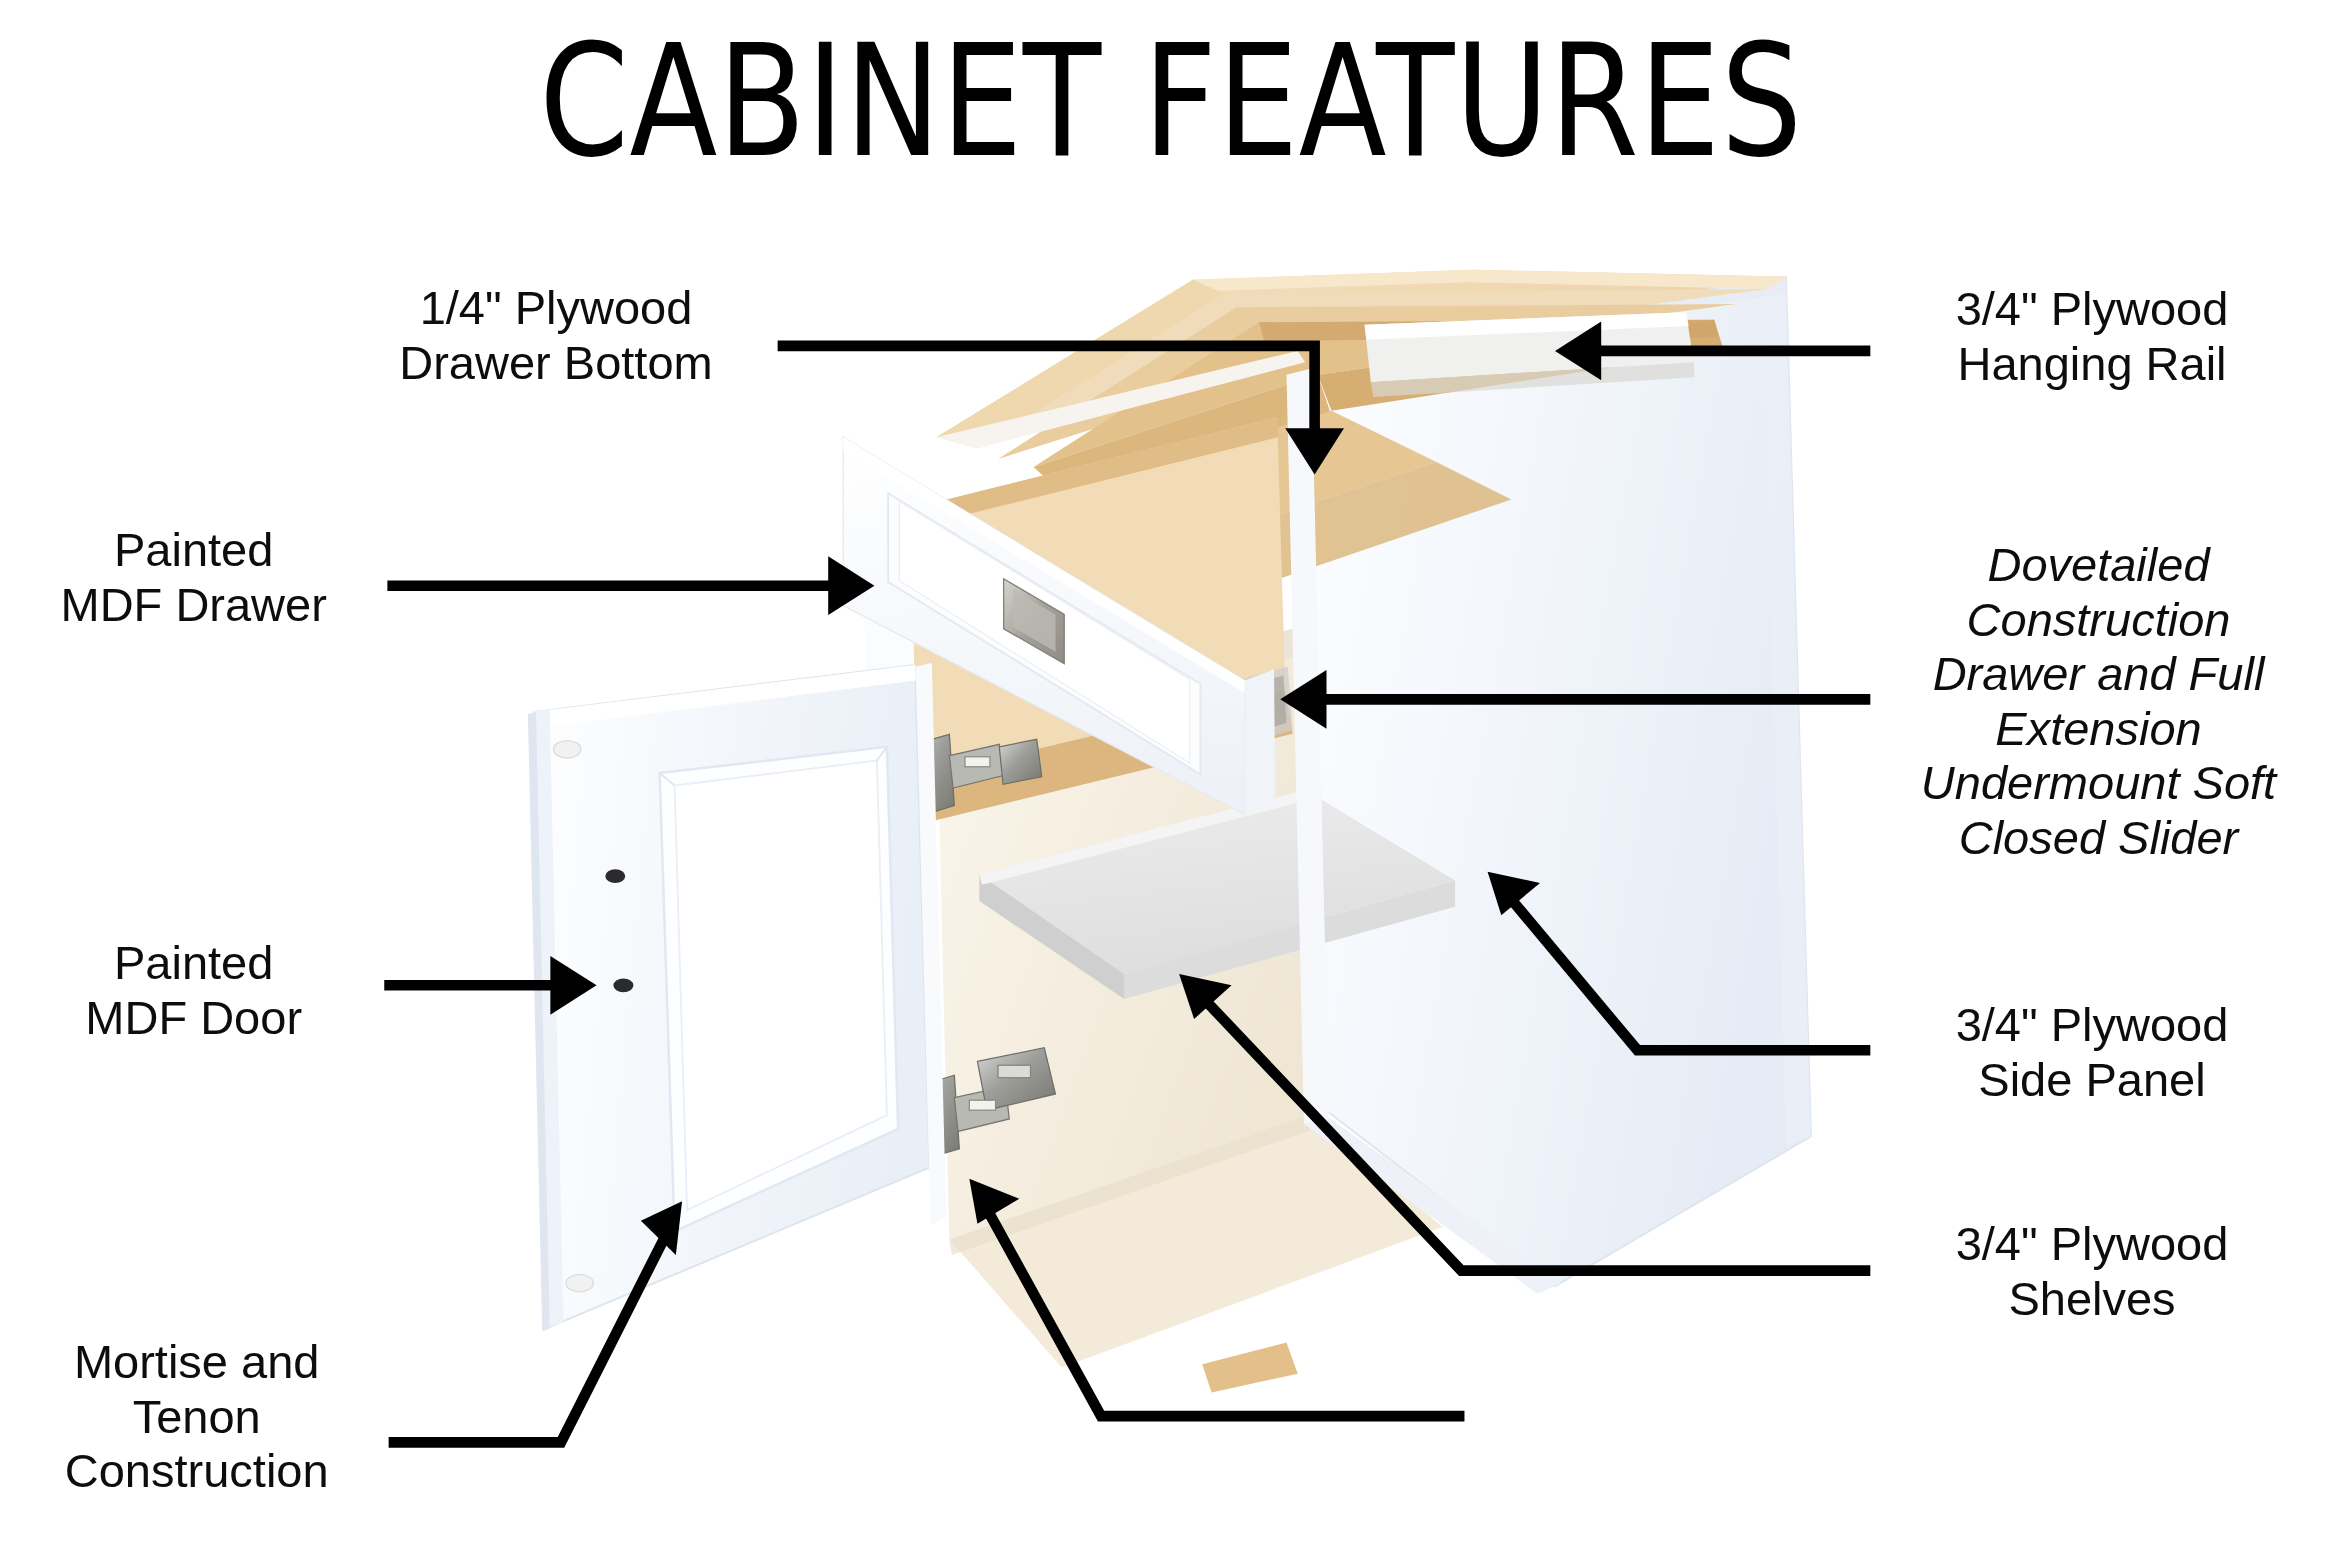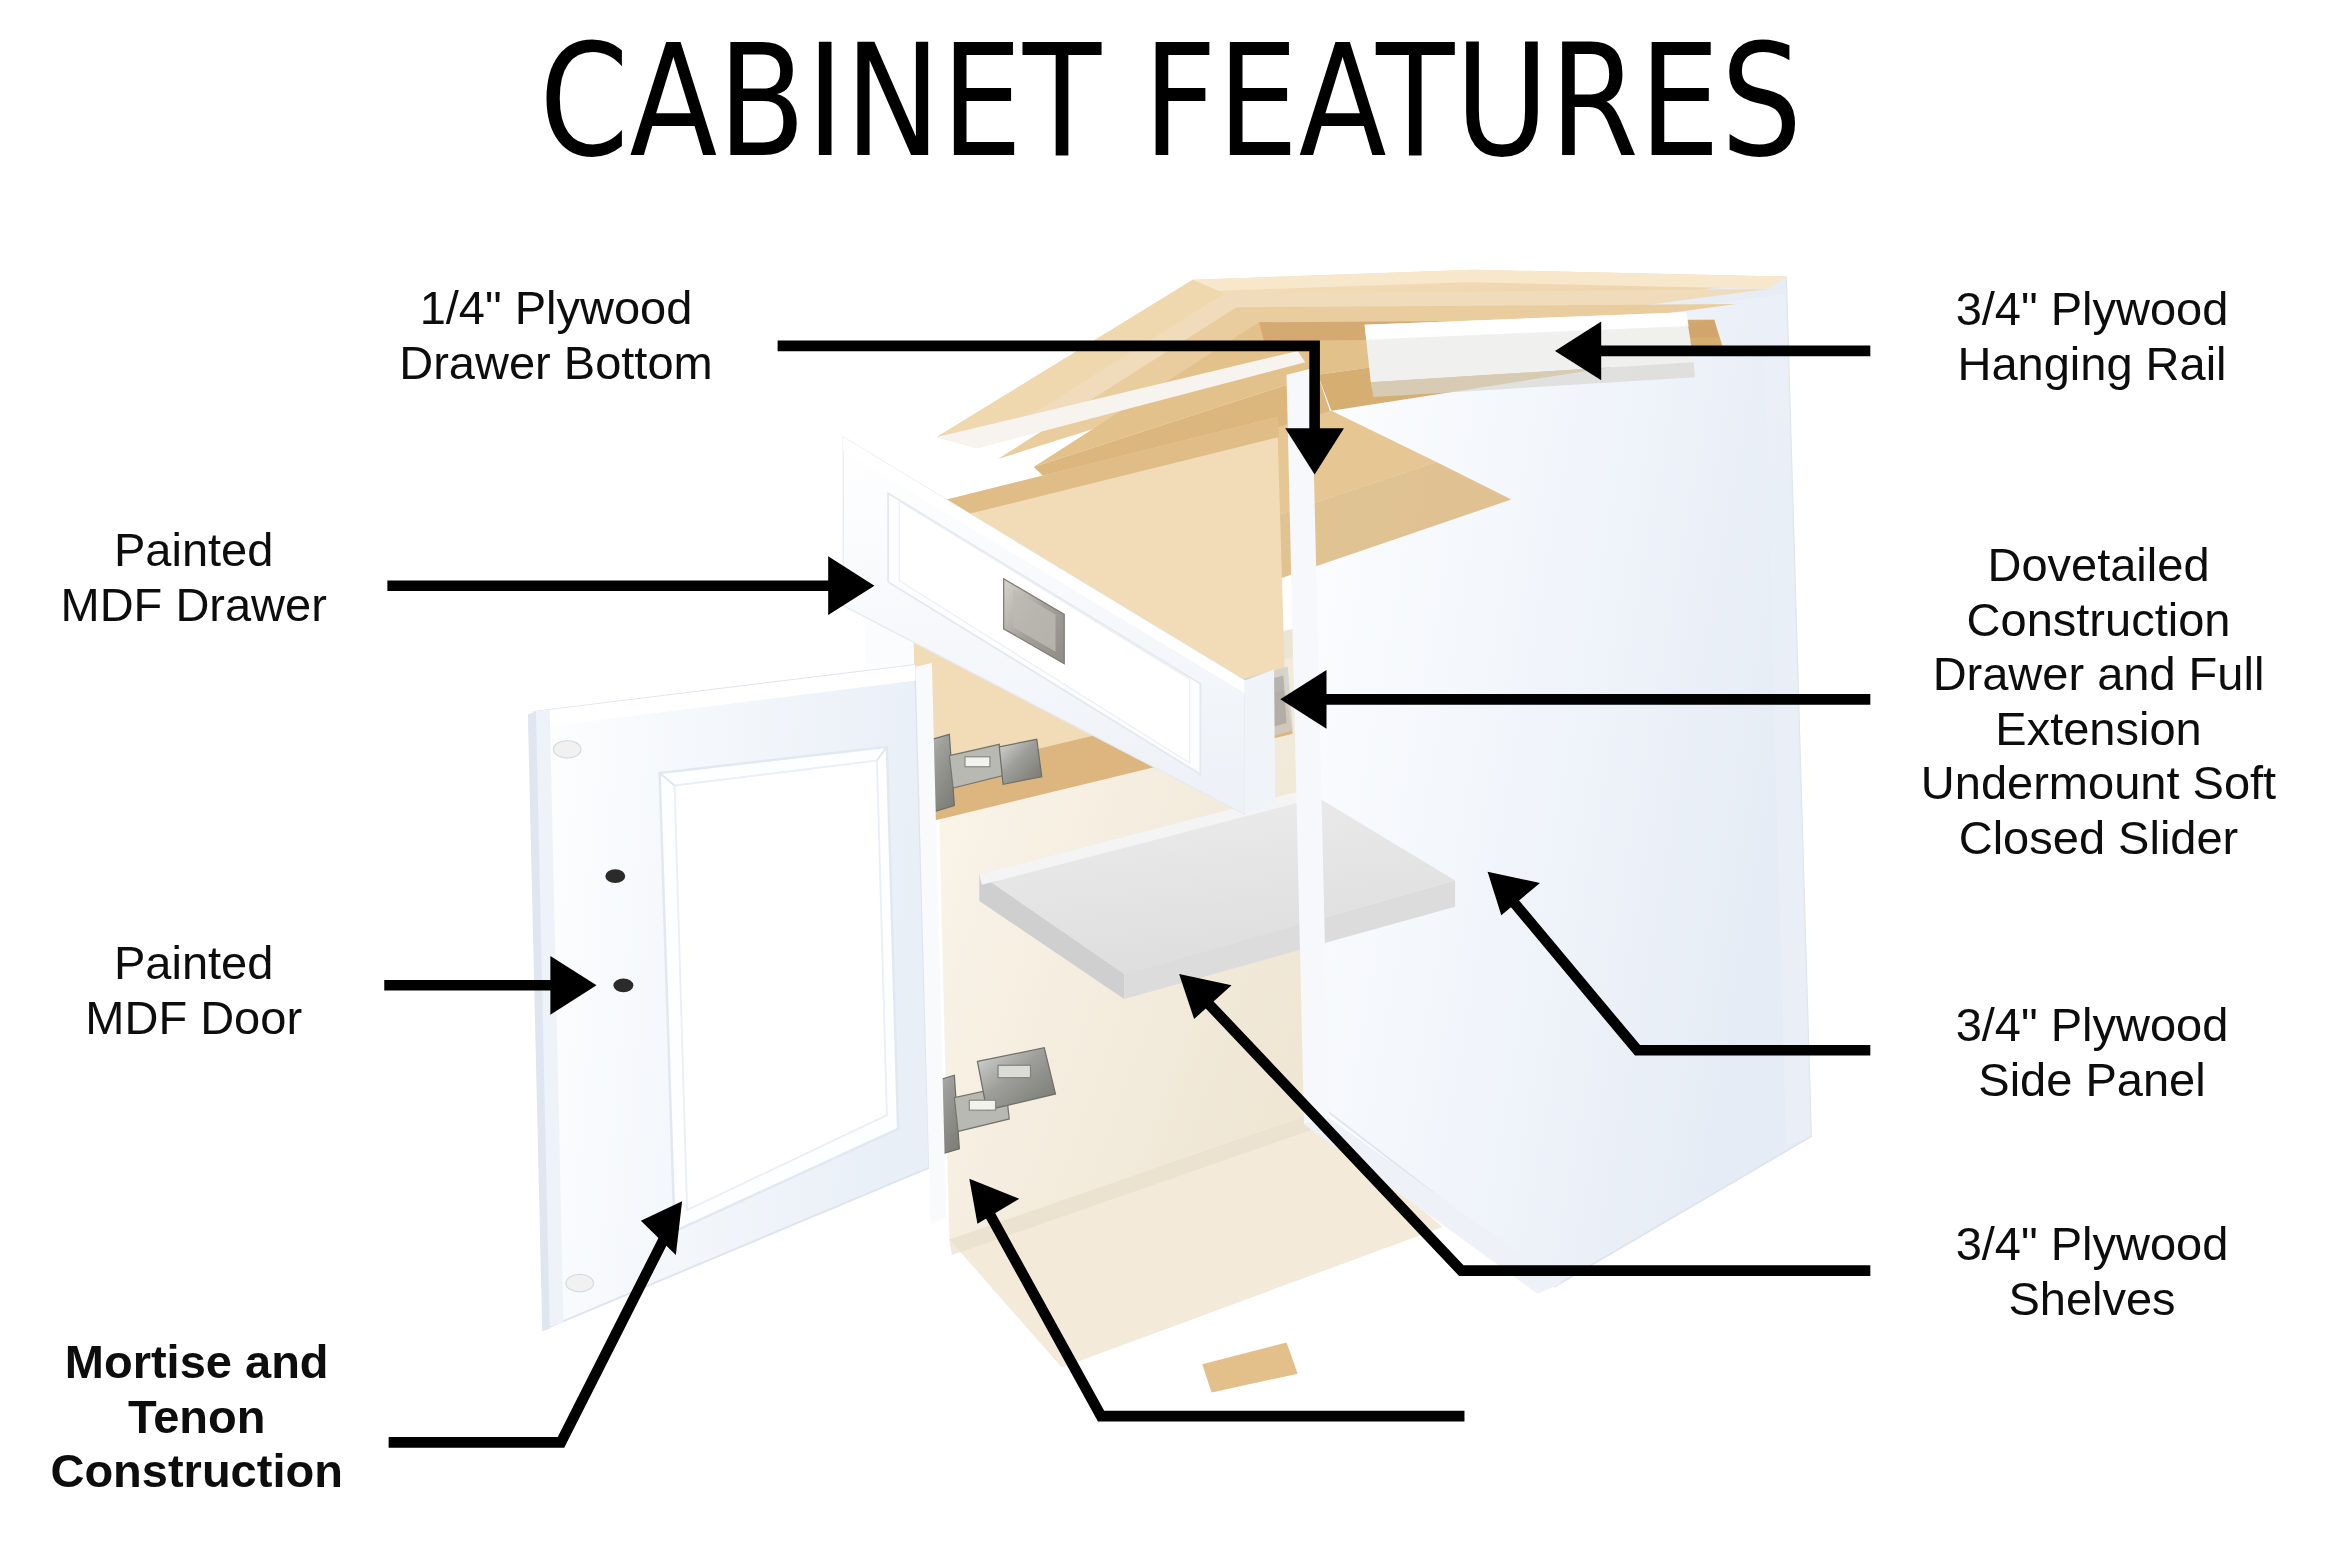--- a/index.html
+++ b/index.html
@@ -271,35 +271,35 @@
 
   <div class="label lbl-left" style="left:350px;top:281px;width:412px;">1/4" Plywood
 Drawer Bottom</div>
 
   <div class="label lbl-right" style="left:1886px;top:282px;width:412px;">3/4" Plywood
 Hanging Rail</div>
 
   <div class="label lbl-left" style="left:6.2px;top:523px;width:375px;">Painted
 MDF Drawer</div>
 
-  <div class="label lbl-right" style="left:1880px;top:538px;width:437px;">Dovetailed
+  <div class="label lbl-right" style="left:1880px;top:538px;width:437px;font-style:italic;">Dovetailed
 Construction
 Drawer and Full
 Extension
 Undermount Soft
 Closed Slider</div>
 
   <div class="label lbl-left" style="left:6.2px;top:936px;width:375px;">Painted
 MDF Door</div>
 
   <div class="label lbl-right" style="left:1886px;top:998px;width:412px;">3/4" Plywood
 Side Panel</div>
 
   <div class="label lbl-right" style="left:1886px;top:1217px;width:412px;">3/4" Plywood
 Shelves</div>
 
-  <div class="label lbl-left" style="left:6.2px;top:1335px;width:381px;font-weight:bold;">Mortise and
+  <div class="label lbl-left" style="left:6.2px;top:1335px;width:381px;">Mortise and
 Tenon
 Construction</div>
 
 
 </div>
 
 
 </body></html>

